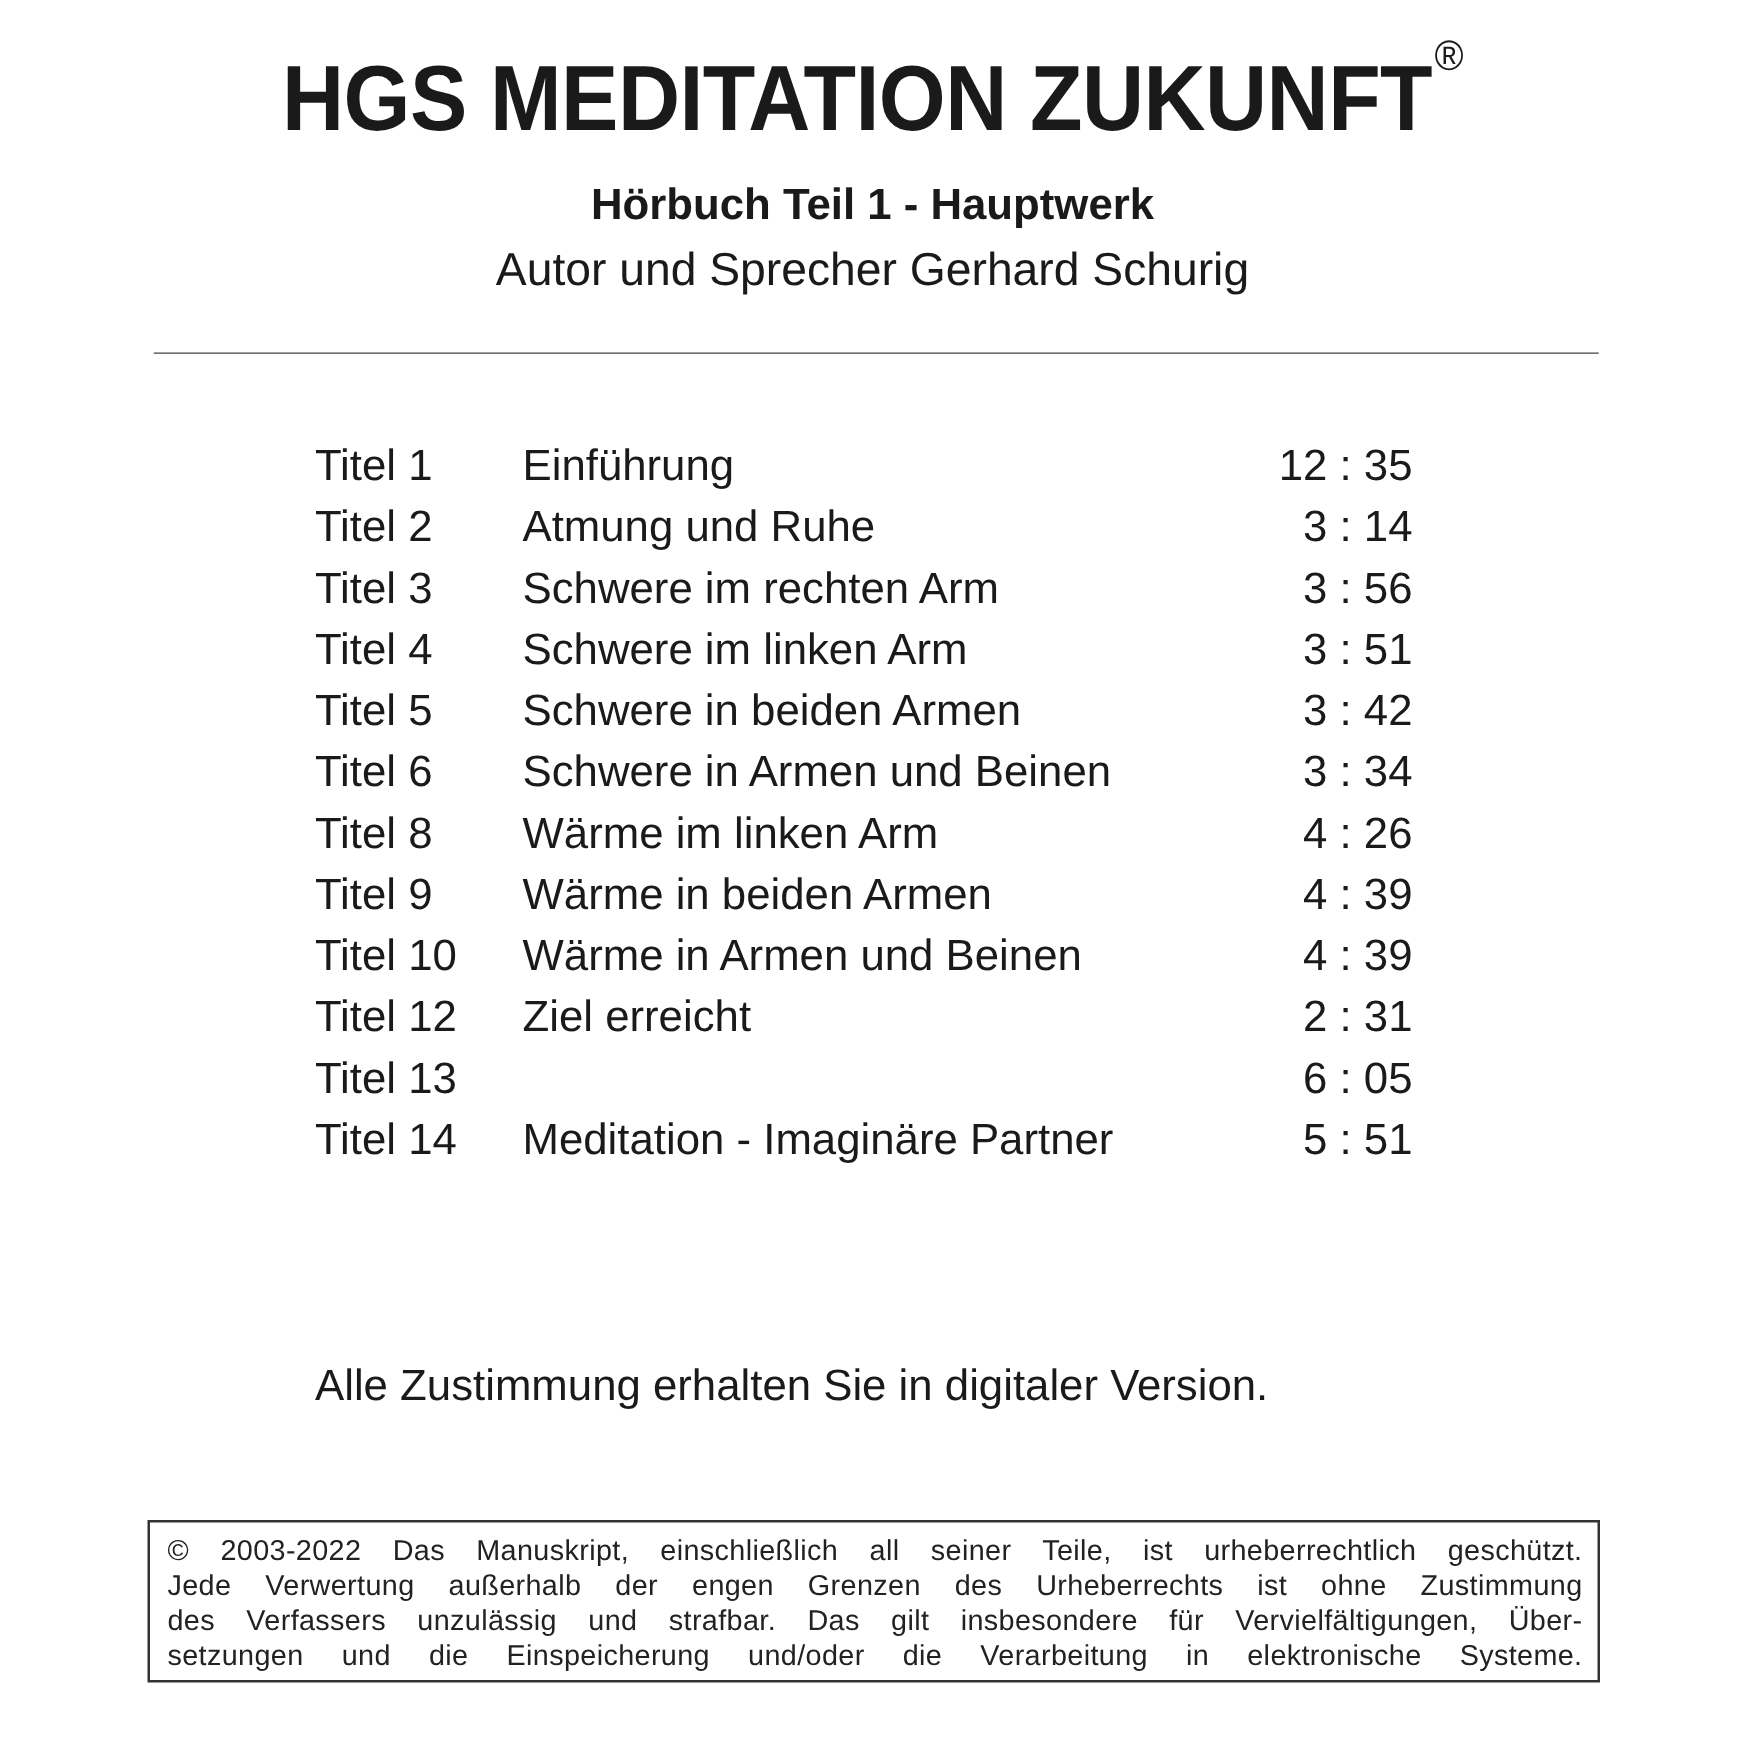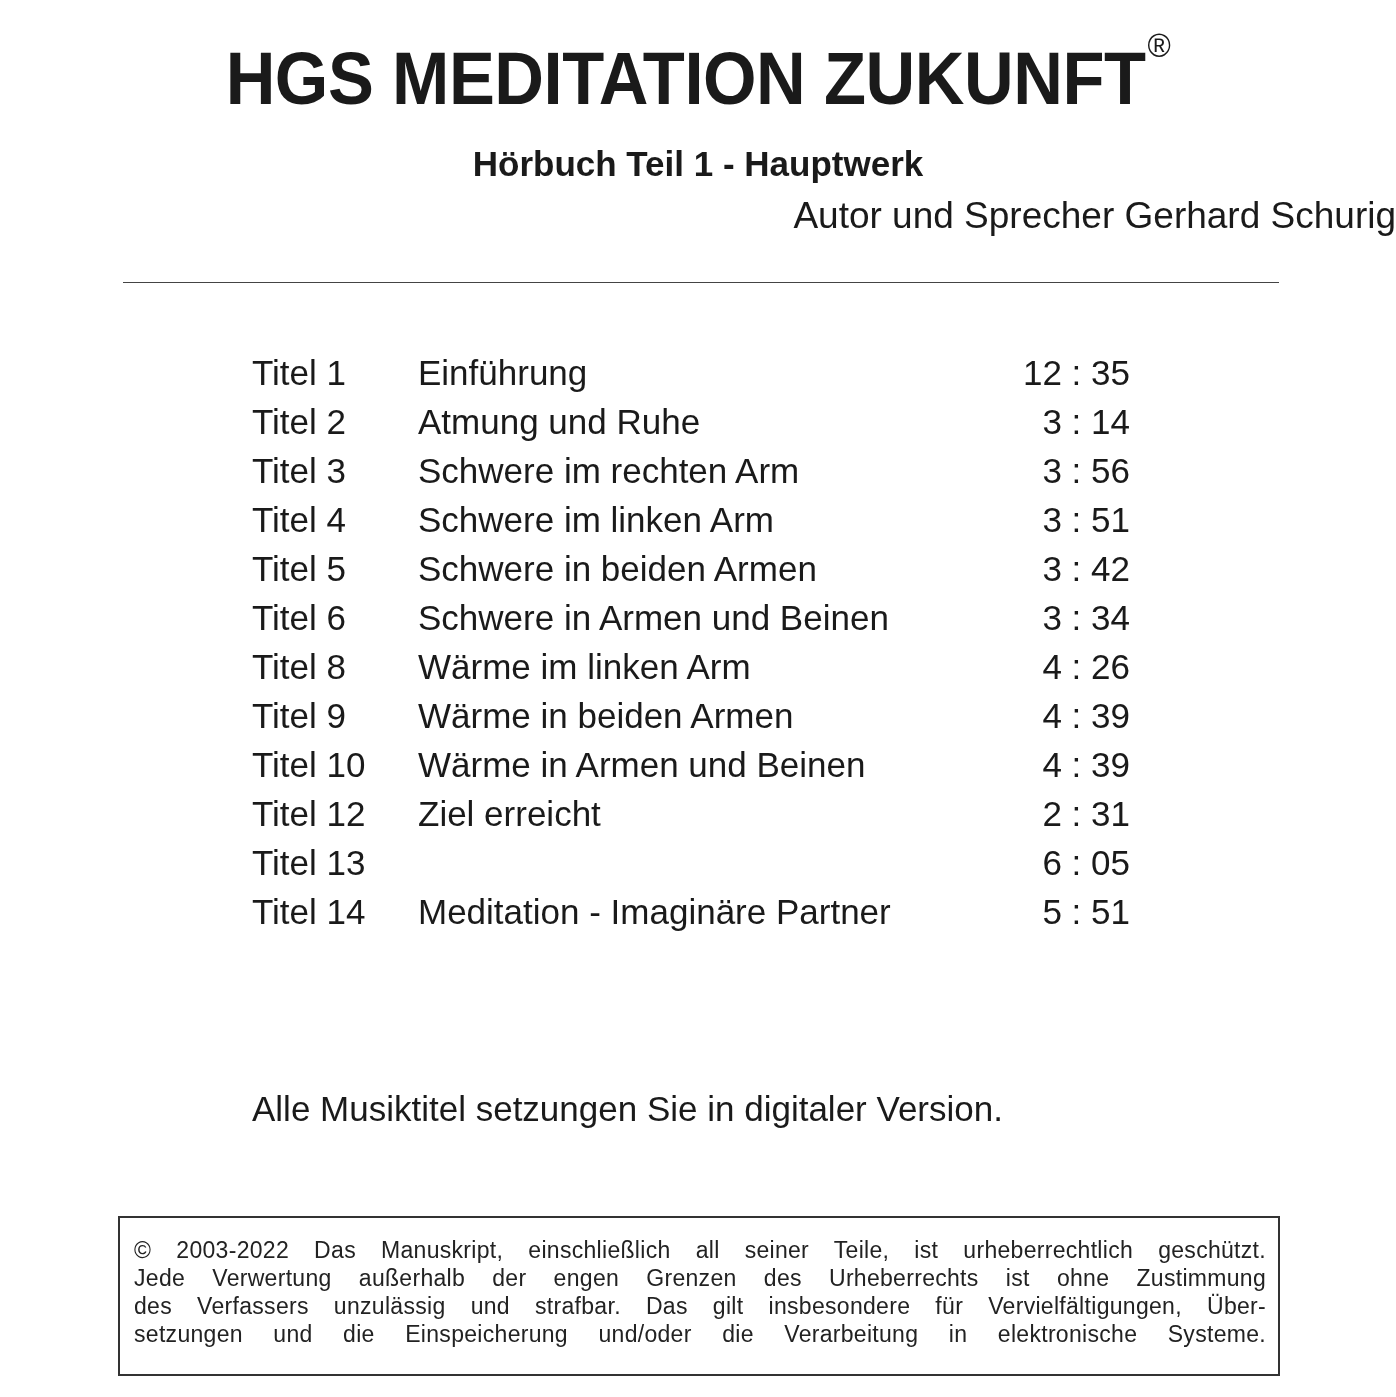--- a/index.html
+++ b/index.html
@@ -13,44 +13,44 @@
       transform: scaleX(0.93); transform-origin: center;
     }
     .title .reg {
       font-size: 34px; font-weight: normal; vertical-align: top; position: relative; top: -14px; margin-left: 2px;
     }
     .subtitle {
       position: absolute; left: 0; right: 0; top: 146px; text-align: center;
       font-weight: bold; font-size: 35px; line-height: 1;
     }
     .author {
-      position: absolute; left: 0; right: 0; top: 197px; text-align: right;
+      position: absolute; left: 0; right: 0; top: 197px; text-align: center;
       font-size: 37px; line-height: 1;
     }
     .divider {
       position: absolute; left: 123px; width: 1156px; top: 282px; height: 0;
       border-top: 1.5px solid #444;
     }
     .tracks {
       position: absolute; left: 252px; top: 352px; width: 900px;
       font-size: 35px;
     }
     .track {
       position: relative; height: 49px; line-height: 42px;
     }
     .track .num { position: absolute; left: 0; }
     .track .name { position: absolute; left: 166px; }
     .track .dur { position: absolute; right: 22px; text-align: center; }
     .note {
       position: absolute; left: 252px; top: 1088px; font-size: 35px; line-height: 42px;
     }
     .copyright {
-      position: absolute; left: 118px; top: 1216px; width: 1162px; height: 160px;
+      position: absolute; left: 118px; top: 1216px; width: 1162px; height: 130px;
       border: 2px solid #333; box-sizing: border-box;
-      padding: 18px 12px 0 14px;
+      padding: 8px 12px 0 14px;
       font-size: 23px; line-height: 28px; letter-spacing: 0.3px;
       text-align: justify; text-align-last: justify;
       color: #222;
     }
     .copyright .line { display: block; text-align: justify; text-align-last: justify; white-space: nowrap; }
   </style>
 </head>
 <body>
 
 <div class="title">
@@ -116,20 +116,20 @@
       <span class="num">Titel 13</span>
       <span class="dur">6 : 05</span>
     </div>
     <div class="track">
       <span class="num">Titel 14</span>
       <span class="name">Meditation - Imaginäre Partner</span>
       <span class="dur">5 : 51</span>
     </div>
   </div>
 
-<div class="note">Alle Musiktitel setzungen Sie in digitaler Version.</div>
+<div class="note">Alle Zustimmung erhalten Sie in digitaler Version.</div>
 
 <div class="copyright">
   <span class="line">© 2003-2022 Das Manuskript, einschließlich all seiner Teile, ist urheberrechtlich geschützt.</span>
   <span class="line">Jede Verwertung außerhalb der engen Grenzen des Urheberrechts ist ohne Zustimmung</span>
   <span class="line">des Verfassers unzulässig und strafbar. Das gilt insbesondere für Vervielfältigungen, Über-</span>
   <span class="line">setzungen und die Einspeicherung und/oder die Verarbeitung in elektronische Systeme.</span>
 </div>
 
 </body></html>

